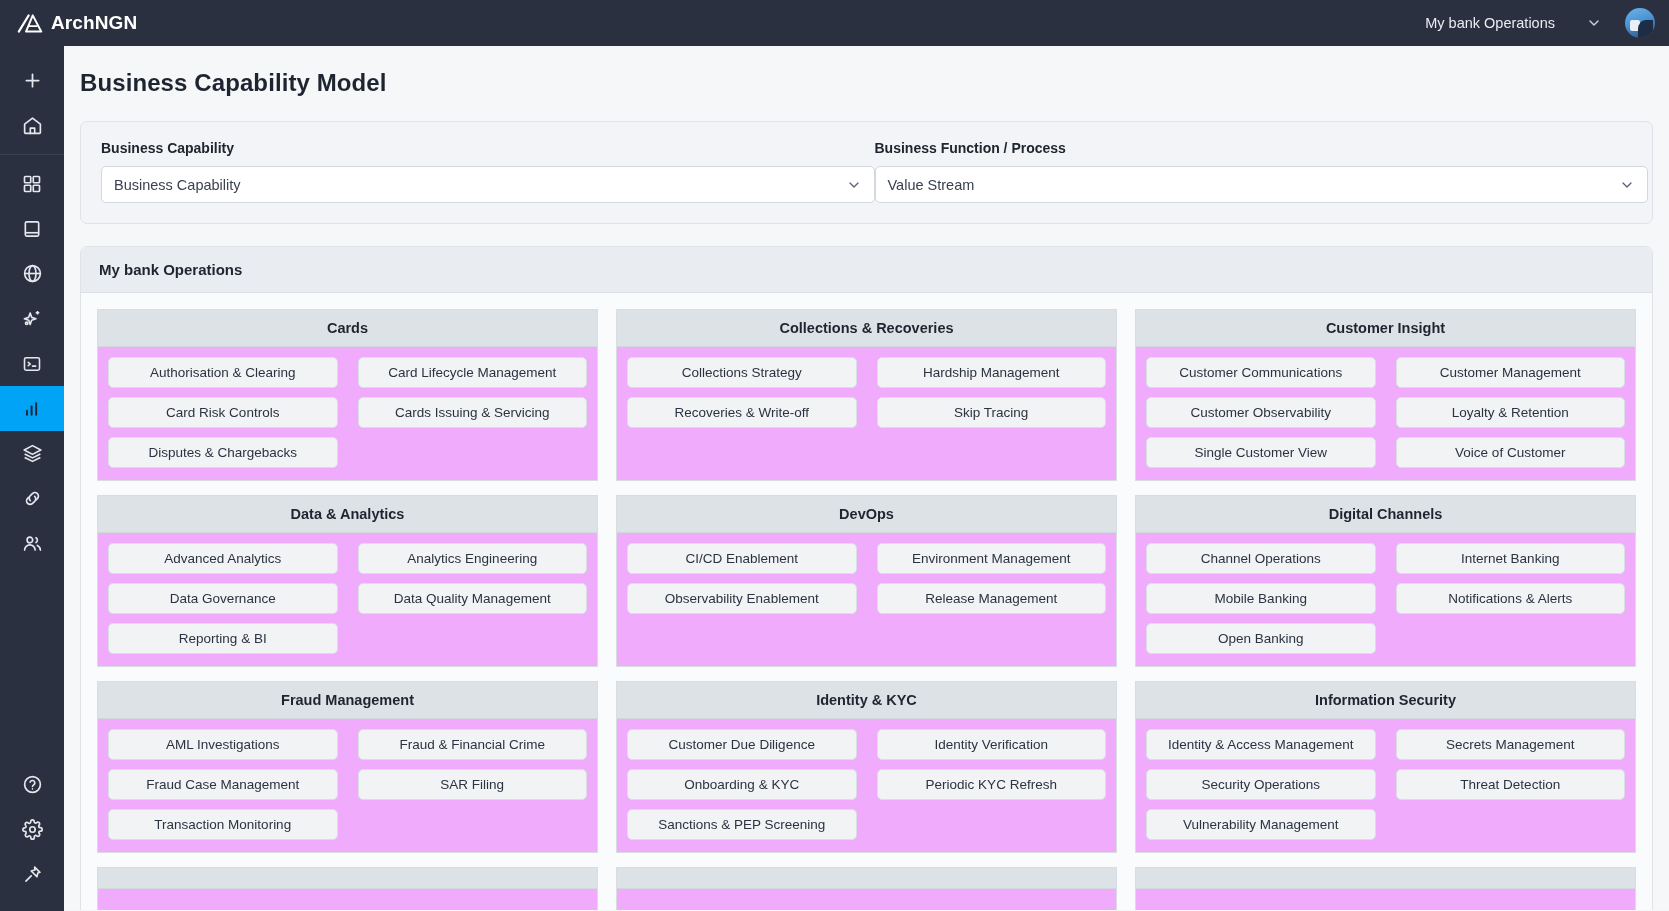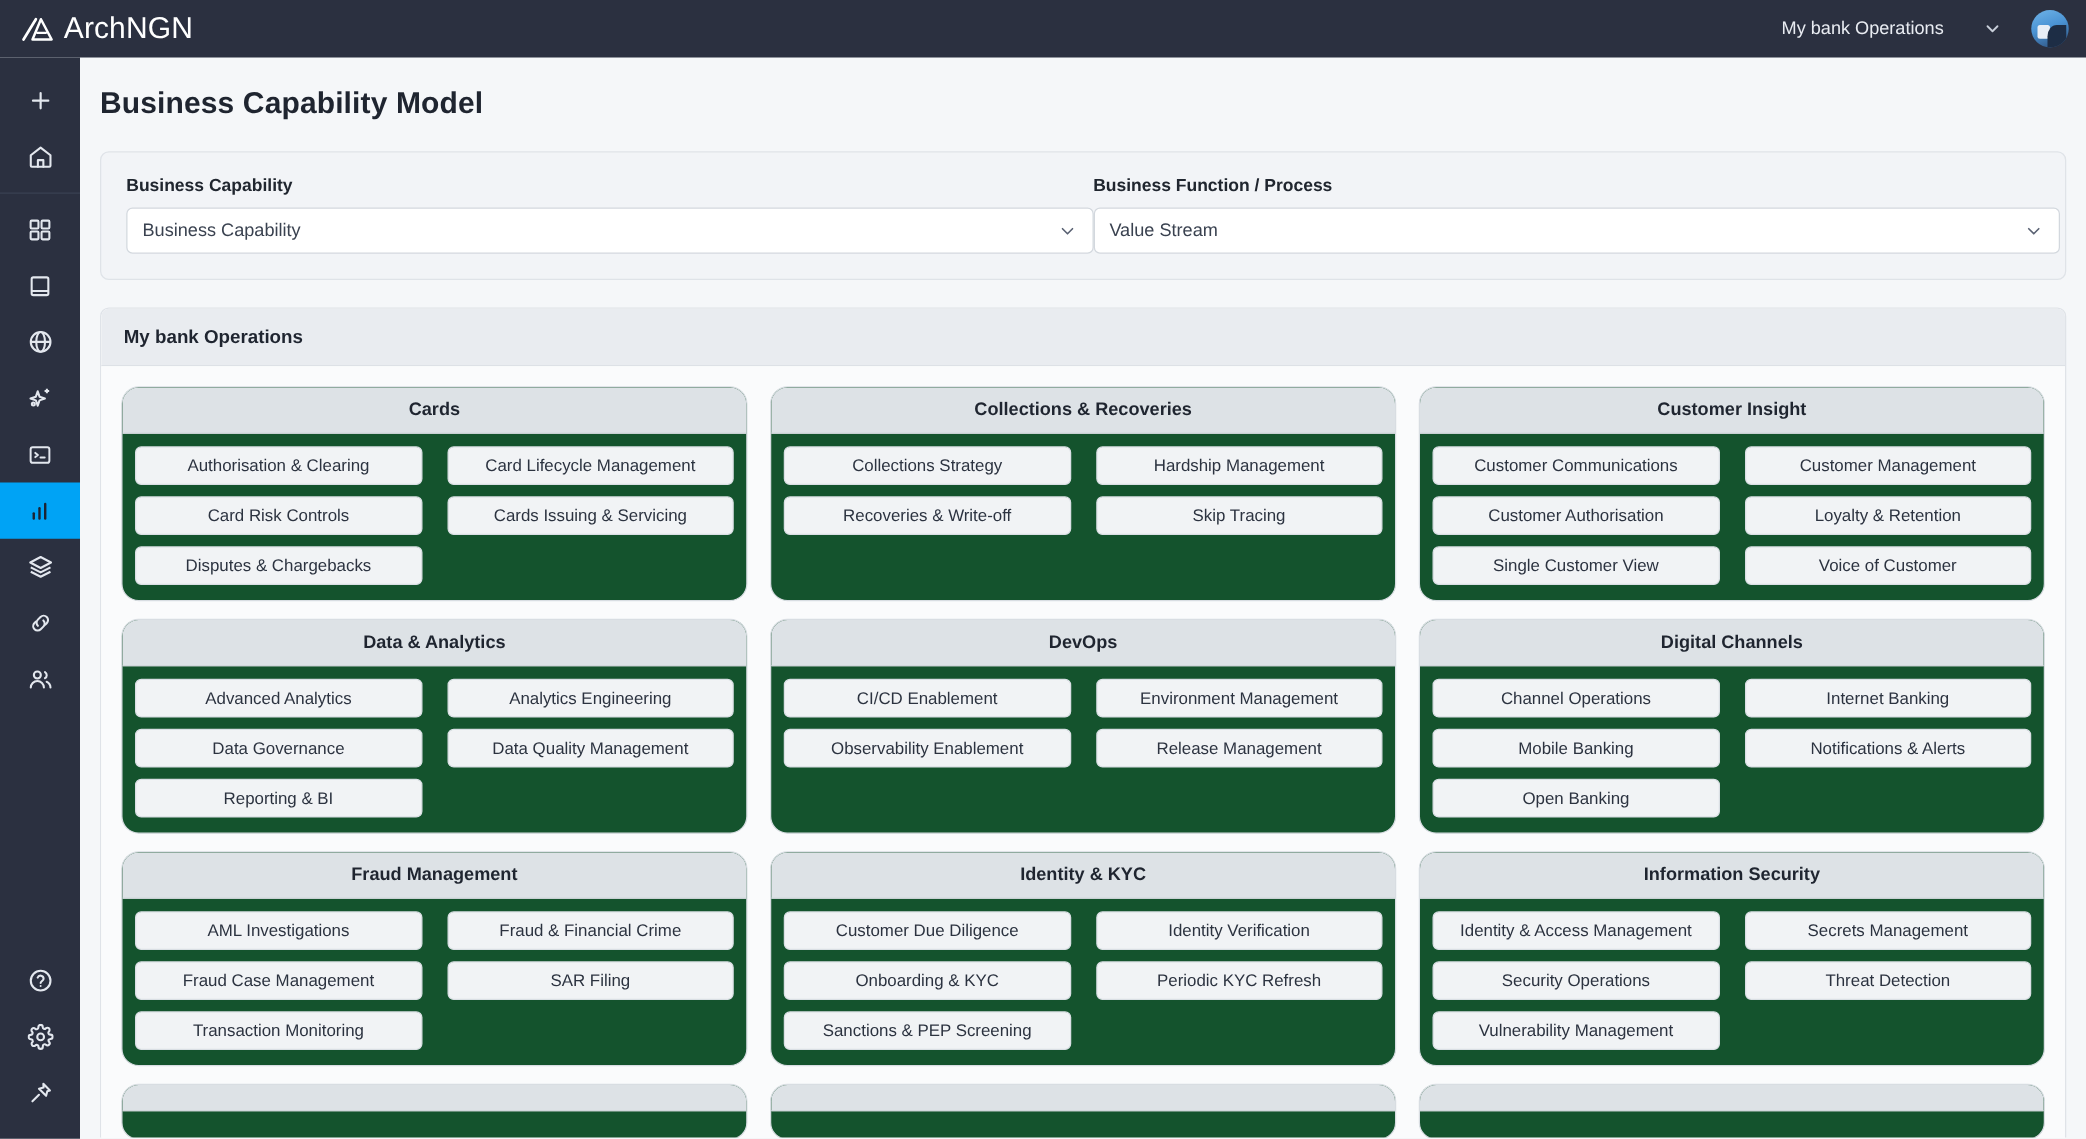--- a/index.html
+++ b/index.html
@@ -14,21 +14,21 @@
   .topbar {
     position: absolute; top: 0; left: 0;
     width: 1669px; height: 46px;
     background: #2b3040;
     display: flex; align-items: center;
     z-index: 30;
   }
   .brand { display: flex; align-items: center; gap: 7px; margin-left: 17px; }
   .brand-mark { width: 27px; height: 21px; display: block; }
   .brand-text {
-    color: #ffffff; font-size: 24px; font-weight: 400; letter-spacing: .1px;
+    color: #ffffff; font-size: 19px; font-weight: 700; letter-spacing: .1px;
   }
   .topbar-right {
     margin-left: auto; display: flex; align-items: center; gap: 0;
     padding-right: 14px;
   }
   .org-name {
     color: #e9ecf2; font-size: 14.5px; font-weight: 400;
   }
   .org-caret {
     width: 34px; height: 34px; display: flex; align-items: center; justify-content: center;
@@ -130,23 +130,23 @@
     background: #fafbfc;
   }
   .cap-grid {
     display: grid;
     grid-template-columns: repeat(3, 1fr);
     gap: 14px 18px;
   }
 
   
   .cap-card {
-    background: #14532d;
+    background: #f0abfc;
     border: 1px solid #d8dde2;
-    border-radius: 14px;
+    border-radius: 0;
     overflow: hidden;
     display: flex; flex-direction: column;
   }
   .cap-card-header {
     background: #dde2e6;
     border-bottom: 1px solid #d2d7dc;
     text-align: center;
     padding: 10px 8px;
     font-size: 14.5px; font-weight: 700; color: #1f2530;
   }
@@ -363,21 +363,21 @@
               <div class="cap-chip">Hardship Management</div>
               <div class="cap-chip">Recoveries &amp; Write-off</div>
               <div class="cap-chip">Skip Tracing</div>
             </div>
           </div>
           <div class="cap-card">
             <div class="cap-card-header">Customer Insight</div>
             <div class="cap-card-body">
               <div class="cap-chip">Customer Communications</div>
               <div class="cap-chip">Customer Management</div>
-              <div class="cap-chip">Customer Authorisation</div>
+              <div class="cap-chip">Customer Observability</div>
               <div class="cap-chip">Loyalty &amp; Retention</div>
               <div class="cap-chip">Single Customer View</div>
               <div class="cap-chip">Voice of Customer</div>
             </div>
           </div>
           <div class="cap-card">
             <div class="cap-card-header">Data &amp; Analytics</div>
             <div class="cap-card-body">
               <div class="cap-chip">Advanced Analytics</div>
               <div class="cap-chip">Analytics Engineering</div>

